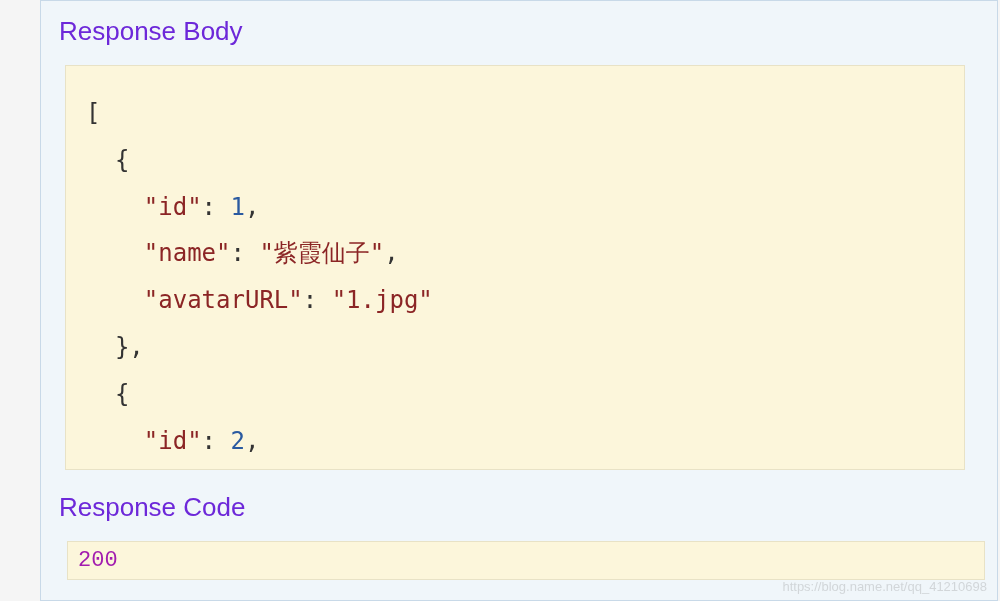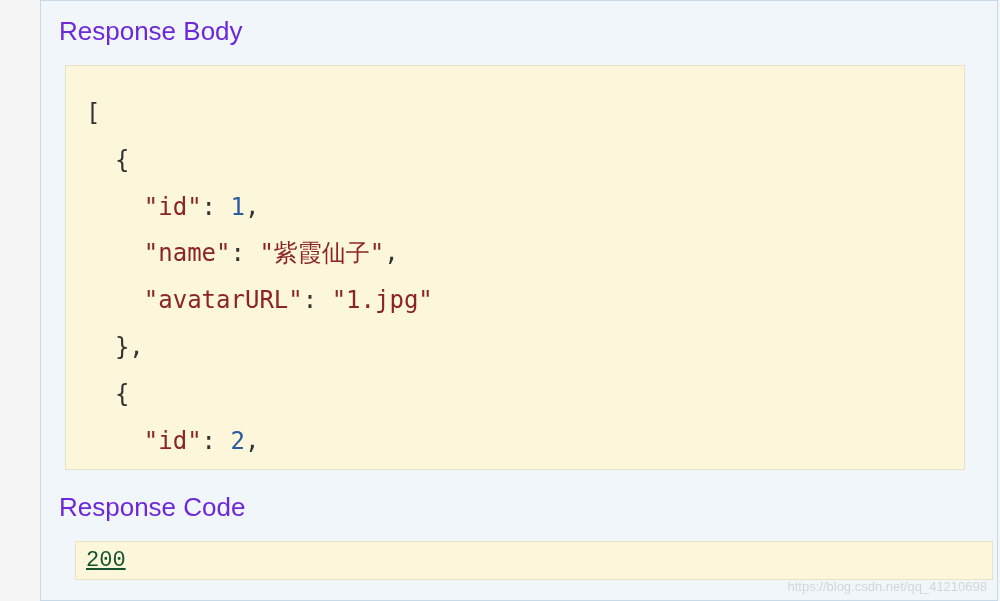--- a/index.html
+++ b/index.html
@@ -45,26 +45,25 @@
     .code-block::-webkit-scrollbar-track {
       background: #f0f0f0;
     }
     .code-block::-webkit-scrollbar-thumb {
       background: #c0c0c0;
     }
     .response-code-box {
       background: #fcf6db;
       border: 1px solid #e8e2c6;
       width: 918px;
-      margin-left: 16px;
+      margin-left: 8px;
       padding: 6px 10px;
       font-family: Consolas, 'Courier New', monospace;
       font-size: 22px;
-      color: #14532d;
-      text-decoration: underline;
+      color: #a21caf;
     }
     pre { margin: 0; white-space: pre; }
     .punct { color: #333; }
     .key { color: #8b2525; }
     .number { color: #2a5aa0; }
     .string { color: #8b2525; }
     .watermark {
       position: absolute;
       bottom: 6px;
       right: 10px;
@@ -85,14 +84,14 @@
     <span class="key">"name"</span><span class="punct">: </span><span class="string">"<span>紫霞仙子</span>"</span><span class="punct">,</span>
     <span class="key">"avatarURL"</span><span class="punct">: </span><span class="string">"<span>1.jpg</span>"</span>
   <span class="punct">},</span>
   <span class="punct">{</span>
     <span class="key">"id"</span><span class="punct">: </span><span class="number">2</span><span class="punct">,</span>
     
     </pre>
   </div>
   <div class="section-title">Response Code</div>
   <div class="response-code-box">200</div>
-  <div class="watermark">https://blog.csdn.net/qq_41210698</div>
+  <div class="watermark">https://blog.name.net/qq_41210698</div>
 </div>
 
 </body></html>

